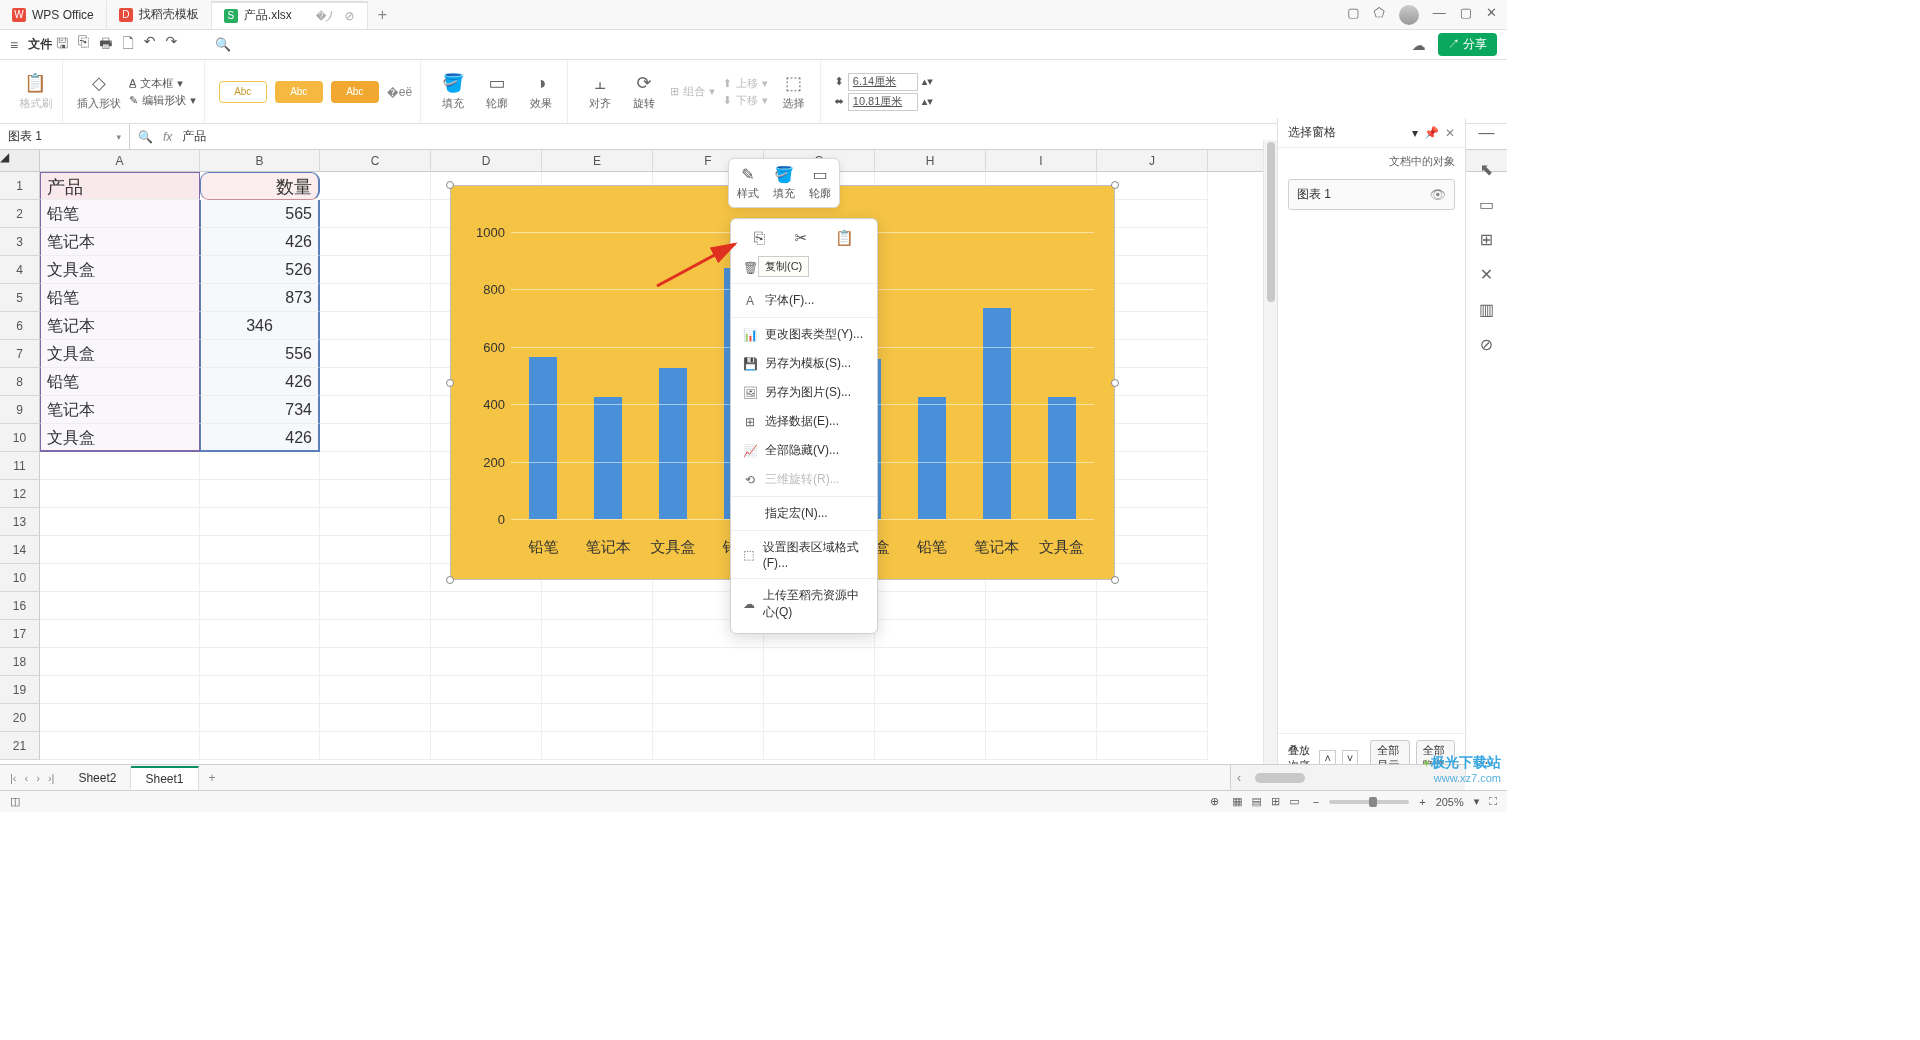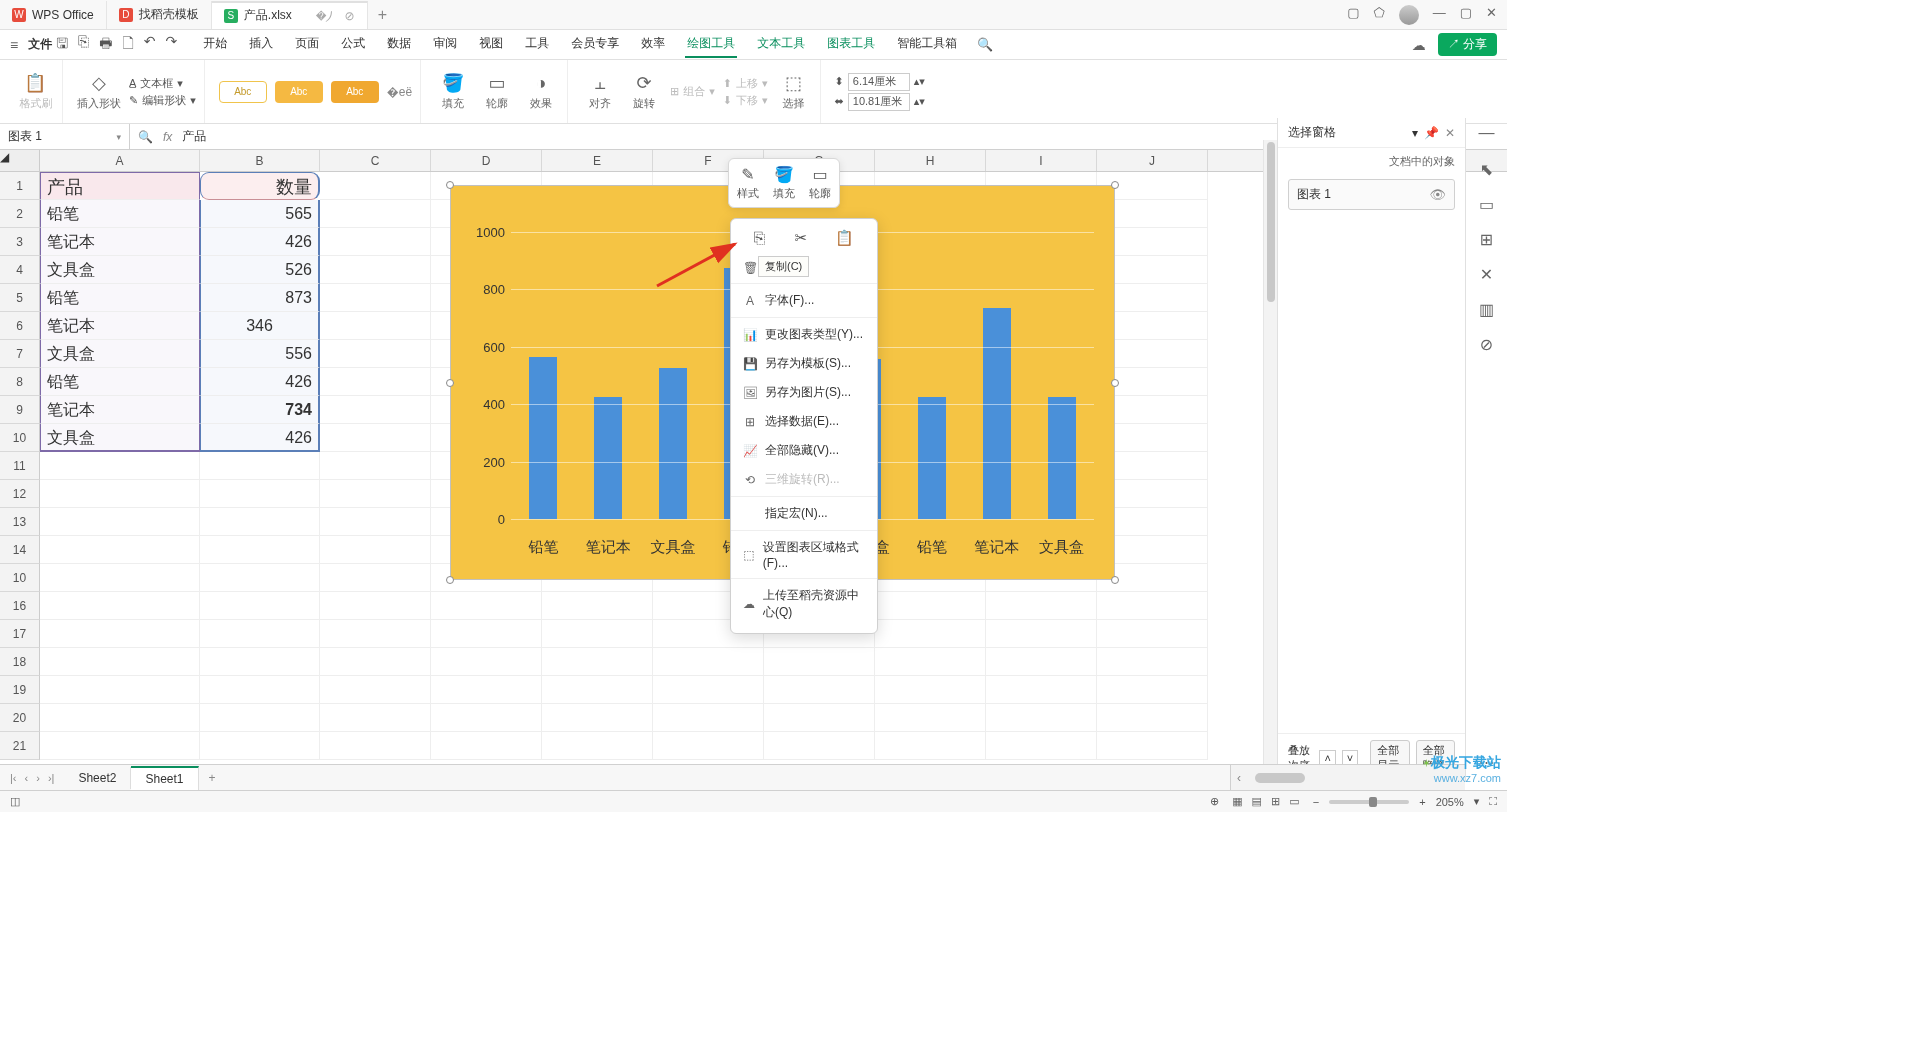--- a/index.html
+++ b/index.html
@@ -37,21 +37,21 @@
 .ribbon-group { display: flex; align-items: center; height: 100%; padding: 0 8px; border-right: 1px solid #eee; gap: 8px; }
 .ribbon-btn { display: flex; flex-direction: column; align-items: center; gap: 2px; color: #666; font-size: 11px; min-width: 36px; }
 .ribbon-btn .ico { font-size: 18px; }
 .ribbon-btn.disabled { color: #bbb; }
 .shape-preset { width: 48px; height: 22px; border-radius: 4px; display: flex; align-items: center; justify-content: center; font-size: 10px; color: #fff; }
 .preset1 { background: #fff; border: 1px solid #f0c44c; color: #c49a2a; }
 .preset2 { background: #f5b942; }
 .preset3 { background: #f0a830; }
 .ribbon-mini { display: flex; flex-direction: column; gap: 2px; font-size: 11px; color: #555; }
 .ribbon-mini-row { display: flex; align-items: center; gap: 4px; }
-.size-input { width: 62px; height: 18px; border: 1px solid #ccc; padding: 0 4px; font-size: 11px; display: inline-block; }
+.size-input { width: 70px; height: 18px; border: 1px solid #ccc; padding: 0 4px; font-size: 11px; display: inline-block; text-decoration: underline; }
 
 
 .formulabar { height: 26px; display: flex; align-items: center; border-bottom: 1px solid #d0d0d0; }
 .namebox { width: 130px; height: 100%; border-right: 1px solid #d0d0d0; display: flex; align-items: center; padding: 0 8px; justify-content: space-between; }
 .namebox-arrow { color: #888; font-size: 9px; }
 .fx-area { display: flex; align-items: center; padding: 0 8px; gap: 10px; color: #888; flex: 1; }
 .fx { font-style: italic; }
 .colhdrs-row { height: 22px; display: flex; background: #f3f3f3; border-bottom: 1px solid #ccc; }
 .selectall { width: 40px; border-right: 1px solid #ccc; background: #eee; }
 .colhdr { flex: 0 0 111px; border-right: 1px solid #d8d8d8; text-align: center; line-height: 22px; color: #555; }
@@ -177,36 +177,20 @@
 <div class="menubar">
   <span class="hamburger">≡</span>
   <span class="menu-file">文件</span>
   <div class="qat">
     <span>🖫</span>
     <span>⎘</span>
     <span>🖶</span>
     <span>🗋</span>
     <span>↶</span>
     <span>↷</span>
-  </div>
-  <div class="menu-tabs">
-    <span class="menu-tab">开始</span>
-    <span class="menu-tab">插入</span>
-    <span class="menu-tab">页面</span>
-    <span class="menu-tab">公式</span>
-    <span class="menu-tab">数据</span>
-    <span class="menu-tab">审阅</span>
-    <span class="menu-tab">视图</span>
-    <span class="menu-tab">工具</span>
-    <span class="menu-tab">会员专享</span>
-    <span class="menu-tab">效率</span>
-    <span class="menu-tab green">绘图工具</span>
-    <span class="menu-tab" style="color:#0a8f5e">文本工具</span>
-    <span class="menu-tab" style="color:#0a8f5e">图表工具</span>
-    <span class="menu-tab">智能工具箱</span>
   </div>
   <span class="search-icon" style="margin-left:14px">🔍</span>
   <div class="menubar-right">
     <span class="cloud-icon">☁</span>
     <span class="share-btn">↗ <span>分享</span></span>
   </div>
 </div>
 
 <div class="ribbon">
   <div class="ribbon-group">
@@ -444,21 +428,21 @@
         <div class="cell colRest"></div>
         <div class="cell colRest"></div>
         <div class="cell colRest"></div>
         <div class="cell colRest"></div>
         <div class="cell colRest"></div>
         <div class="cell colRest"></div>
         <div class="cell colRest"></div>
       </div>
       <div class="cellrow">
         <div class="cell colA" style="border-left: 1px solid rgb(126, 106, 168); border-right: 1px solid rgb(126, 106, 168); background: rgba(200, 180, 220, 0.1);">笔记本</div>
-        <div class="cell colB" style="border-left: 1px solid rgb(91, 127, 184); border-right: 2px solid rgb(91, 127, 184); background: rgba(170, 190, 230, 0.1); font-weight: bold;">734</div>
+        <div class="cell colB" style="border-left: 1px solid rgb(91, 127, 184); border-right: 2px solid rgb(91, 127, 184); background: rgba(170, 190, 230, 0.1);">734</div>
         <div class="cell colRest"></div>
         <div class="cell colRest"></div>
         <div class="cell colRest"></div>
         <div class="cell colRest"></div>
         <div class="cell colRest"></div>
         <div class="cell colRest"></div>
         <div class="cell colRest"></div>
         <div class="cell colRest"></div>
       </div>
       <div class="cellrow">

